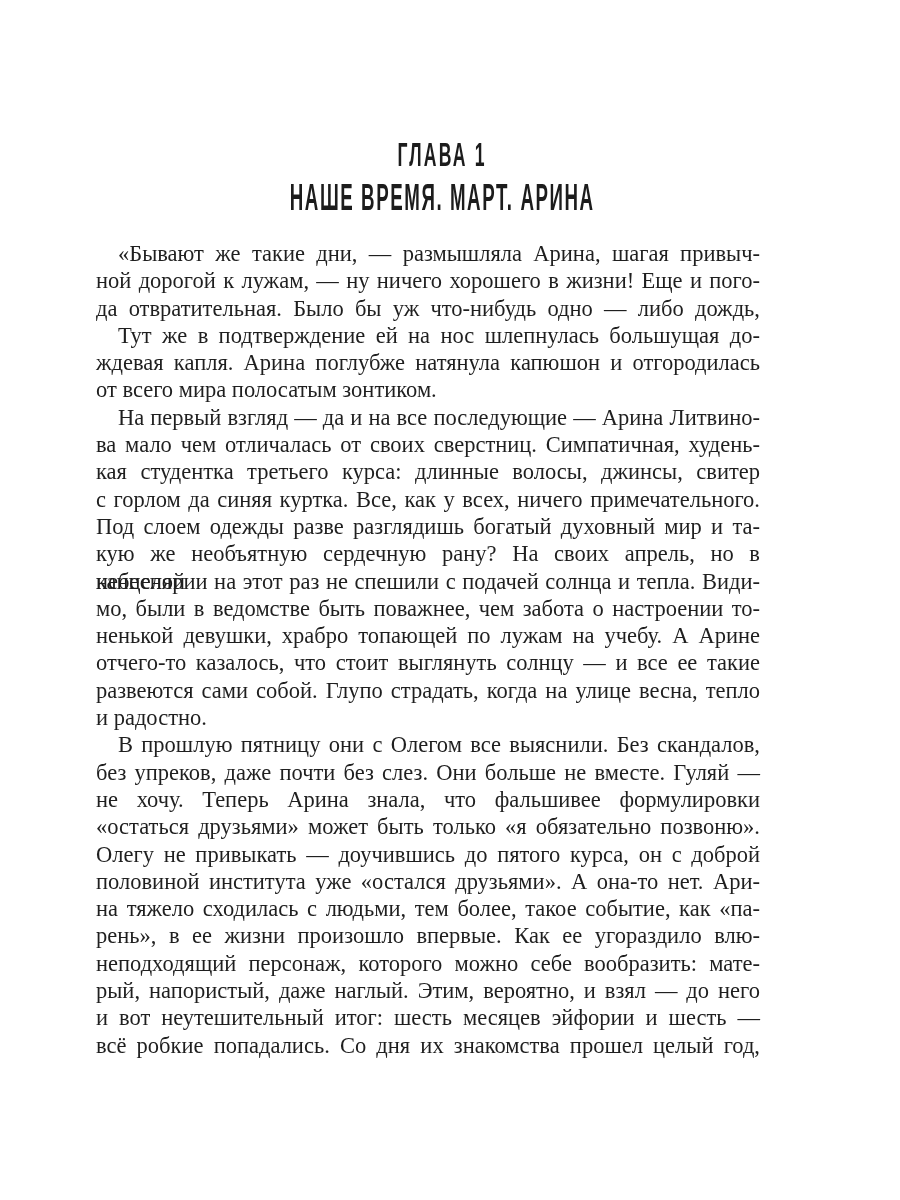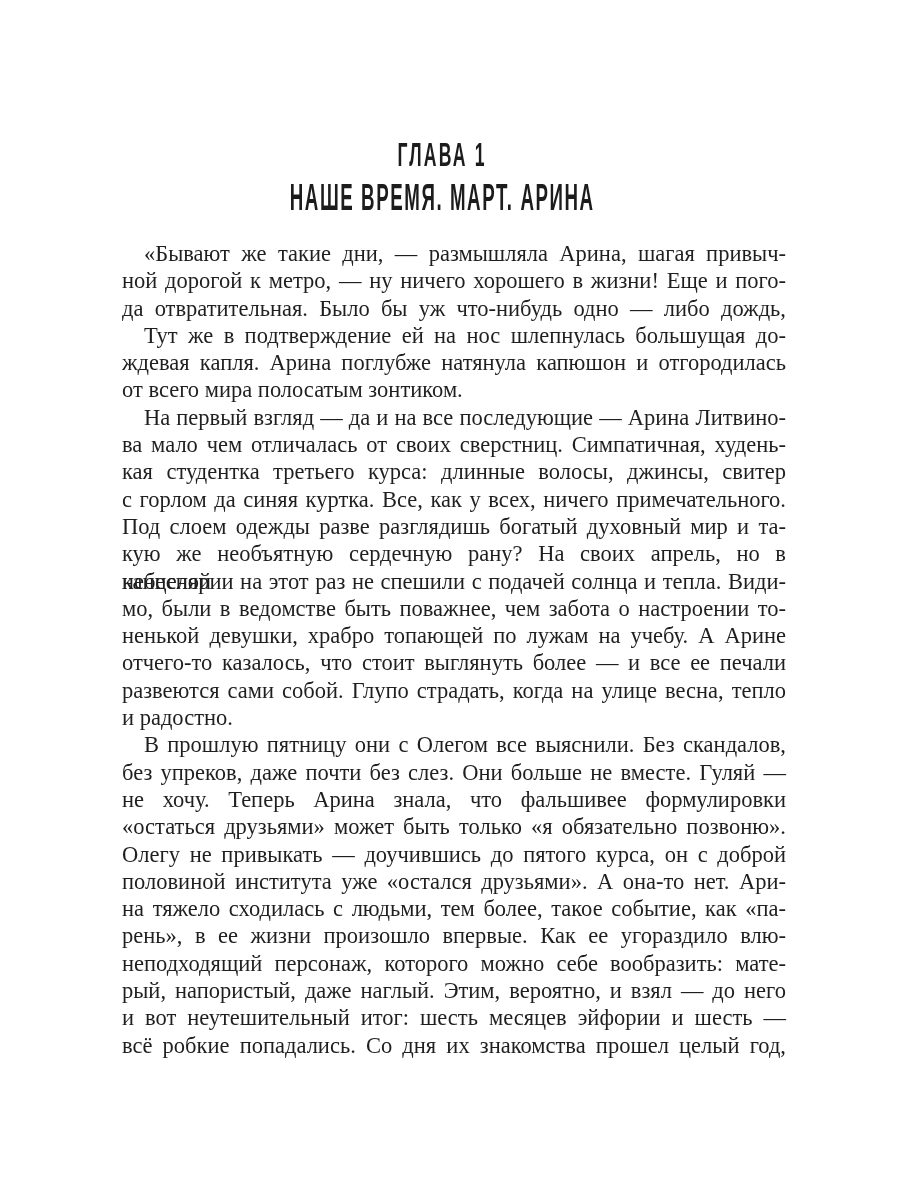--- a/index.html
+++ b/index.html
@@ -44,21 +44,21 @@
     display: inline-block;
     font-size: 36px;
     letter-spacing: 3px;
     transform: scale(0.52, 1);
     transform-origin: center;
   }
   
   .body-text {
     position: absolute;
     top: 240px;
-    left: 122px;
+    left: 96px;
     width: 664px;
     font-size: 22.5px;
     line-height: 27.3px;
   }
   .para { margin: 0; }
   .line {
     text-align: justify;
     text-align-last: justify;
     height: 27.3px;
     overflow: visible;
@@ -77,39 +77,39 @@
       <span class="title-line1">ГЛАВА 1</span>
     </div>
     <div class="title-row">
       <span class="title-line2">НАШЕ ВРЕМЯ. МАРТ. АРИНА</span>
     </div>
   </div>
 
   <div class="body-text">
       <div class="para">
         <div class="line first">«Бывают же такие дни, — размышляла Арина, шагая привыч-</div>
-        <div class="line">ной дорогой к метро, — ну ничего хорошего в жизни! Еще и пого-</div>
+        <div class="line">ной дорогой к лужам, — ну ничего хорошего в жизни! Еще и пого-</div>
         <div class="line">да отвратительная. Было бы уж что-нибудь одно — либо дождь,</div>
       </div>
       <div class="para">
         <div class="line first">Тут же в подтверждение ей на нос шлепнулась большущая до-</div>
         <div class="line">ждевая капля. Арина поглубже натянула капюшон и отгородилась</div>
         <div class="line lastleft">от всего мира полосатым зонтиком.</div>
       </div>
       <div class="para">
         <div class="line first">На первый взгляд — да и на все последующие — Арина Литвино-</div>
         <div class="line">ва мало чем отличалась от своих сверстниц. Симпатичная, худень-</div>
         <div class="line">кая студентка третьего курса: длинные волосы, джинсы, свитер</div>
         <div class="line">с горлом да синяя куртка. Все, как у всех, ничего примечательного.</div>
         <div class="line">Под слоем одежды разве разглядишь богатый духовный мир и та-</div>
         <div class="line">кую же необъятную сердечную рану? На своих апрель, но в небесной</div>
         <div class="line">канцелярии на этот раз не спешили с подачей солнца и тепла. Види-</div>
         <div class="line">мо, были в ведомстве быть поважнее, чем забота о настроении то-</div>
         <div class="line">ненькой девушки, храбро топающей по лужам на учебу. А Арине</div>
-        <div class="line">отчего-то казалось, что стоит выглянуть более — и все ее печали</div>
+        <div class="line">отчего-то казалось, что стоит выглянуть солнцу — и все ее такие</div>
         <div class="line">развеются сами собой. Глупо страдать, когда на улице весна, тепло</div>
         <div class="line lastleft">и радостно.</div>
       </div>
       <div class="para">
         <div class="line first">В прошлую пятницу они с Олегом все выяснили. Без скандалов,</div>
         <div class="line">без упреков, даже почти без слез. Они больше не вместе. Гуляй —</div>
         <div class="line">не хочу. Теперь Арина знала, что фальшивее формулировки</div>
         <div class="line">«остаться друзьями» может быть только «я обязательно позвоню».</div>
         <div class="line">Олегу не привыкать — доучившись до пятого курса, он с доброй</div>
         <div class="line">половиной института уже «остался друзьями». А она-то нет. Ари-</div>

